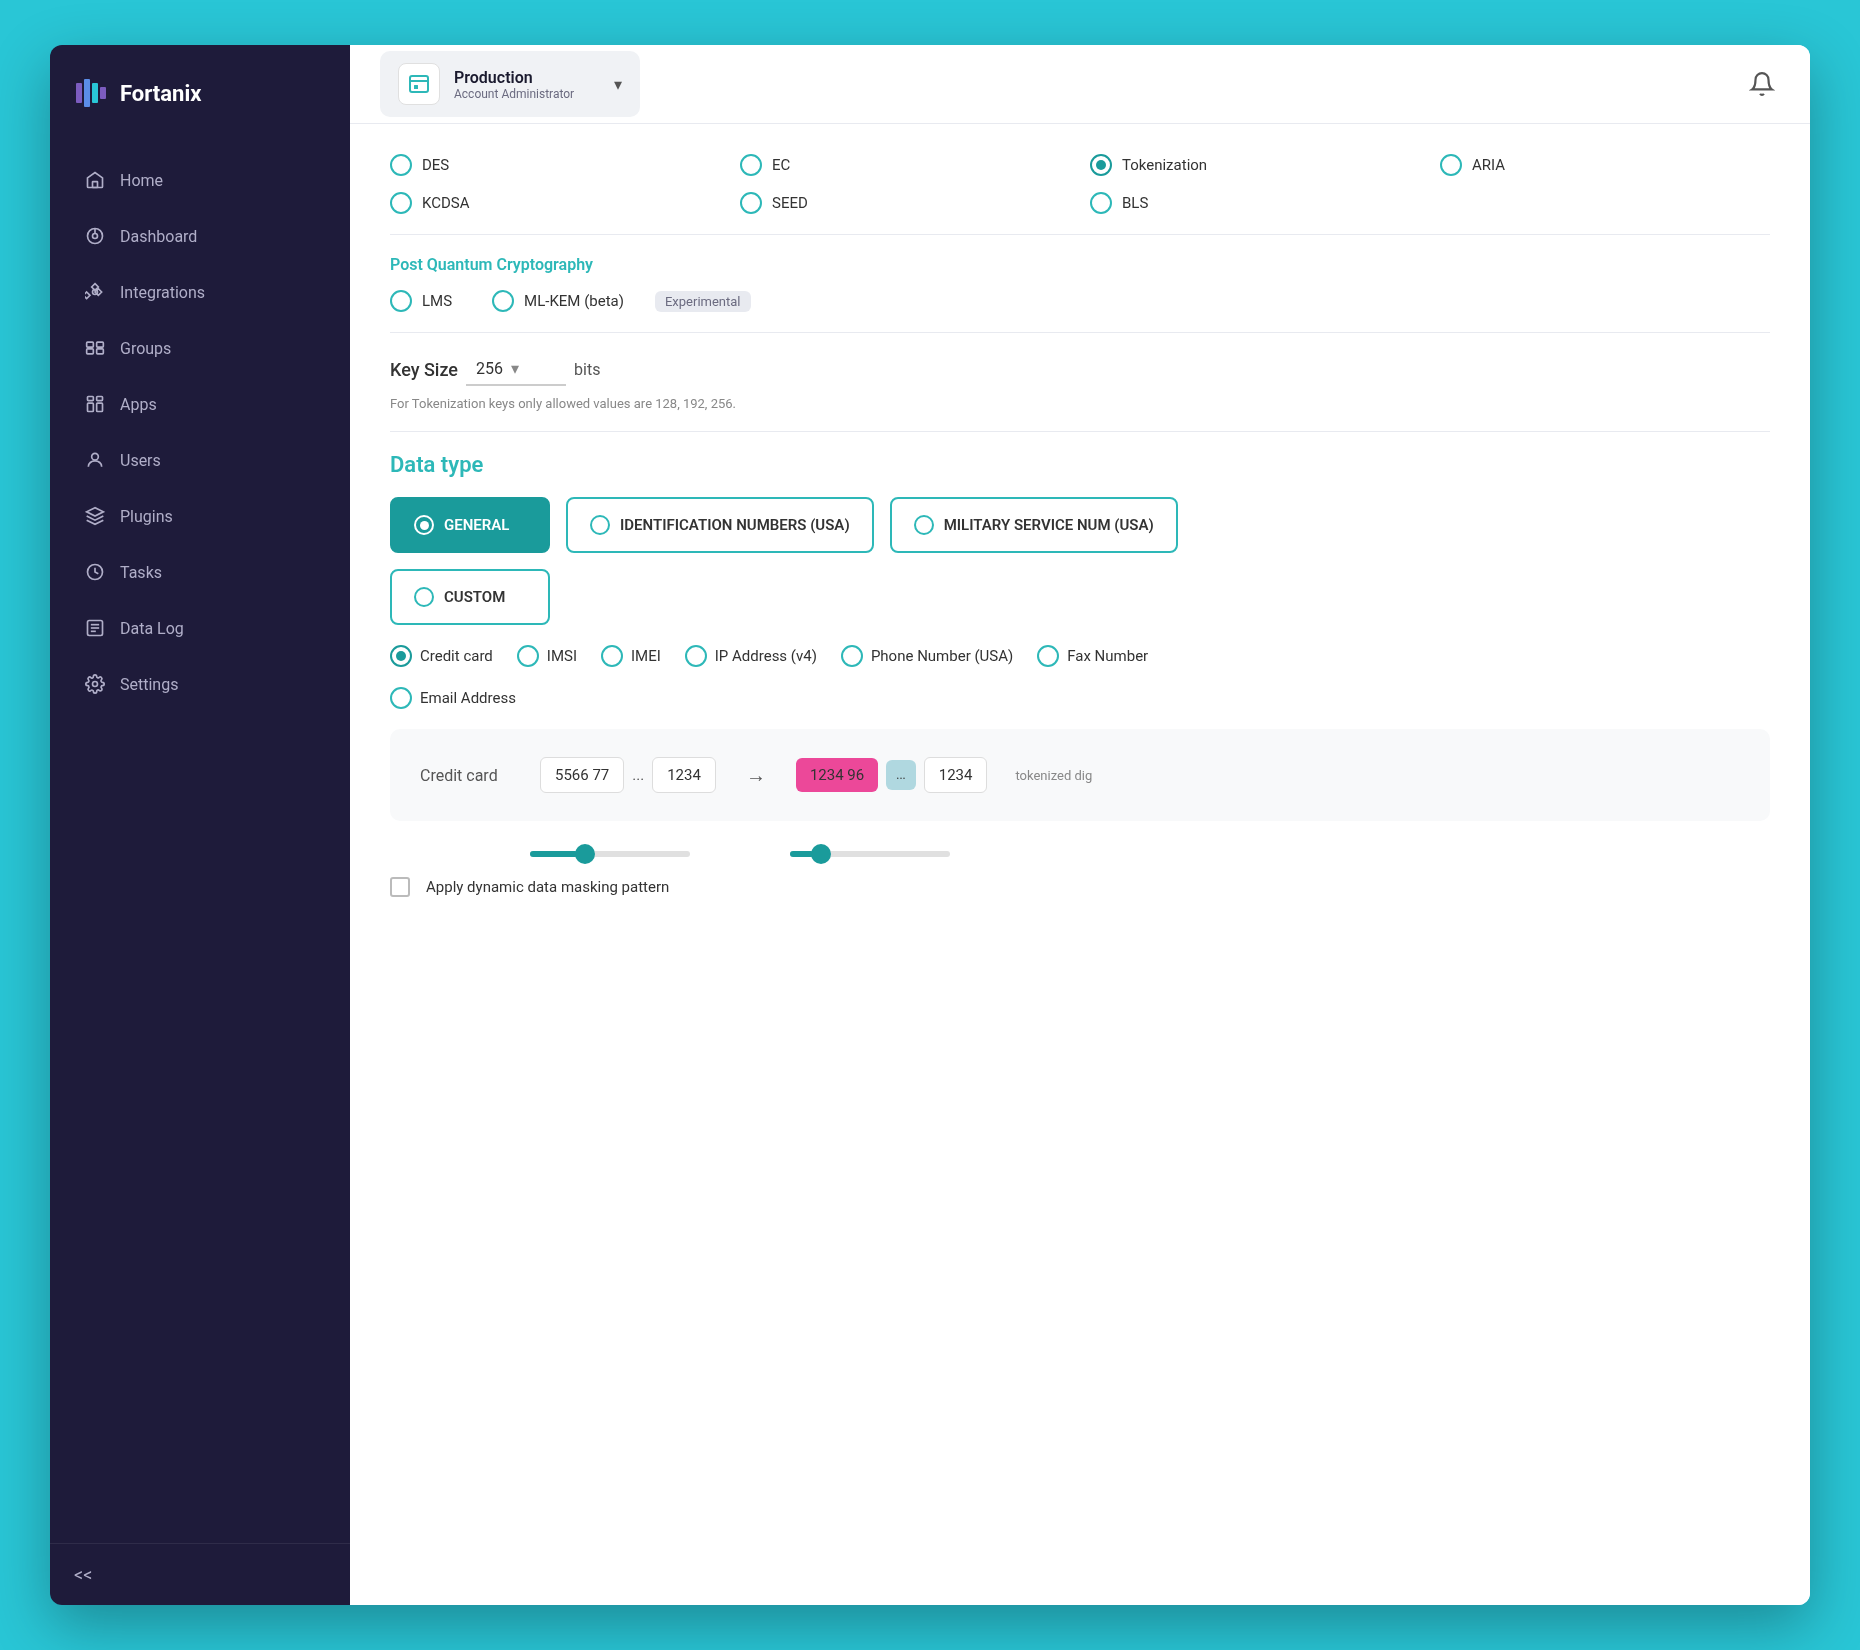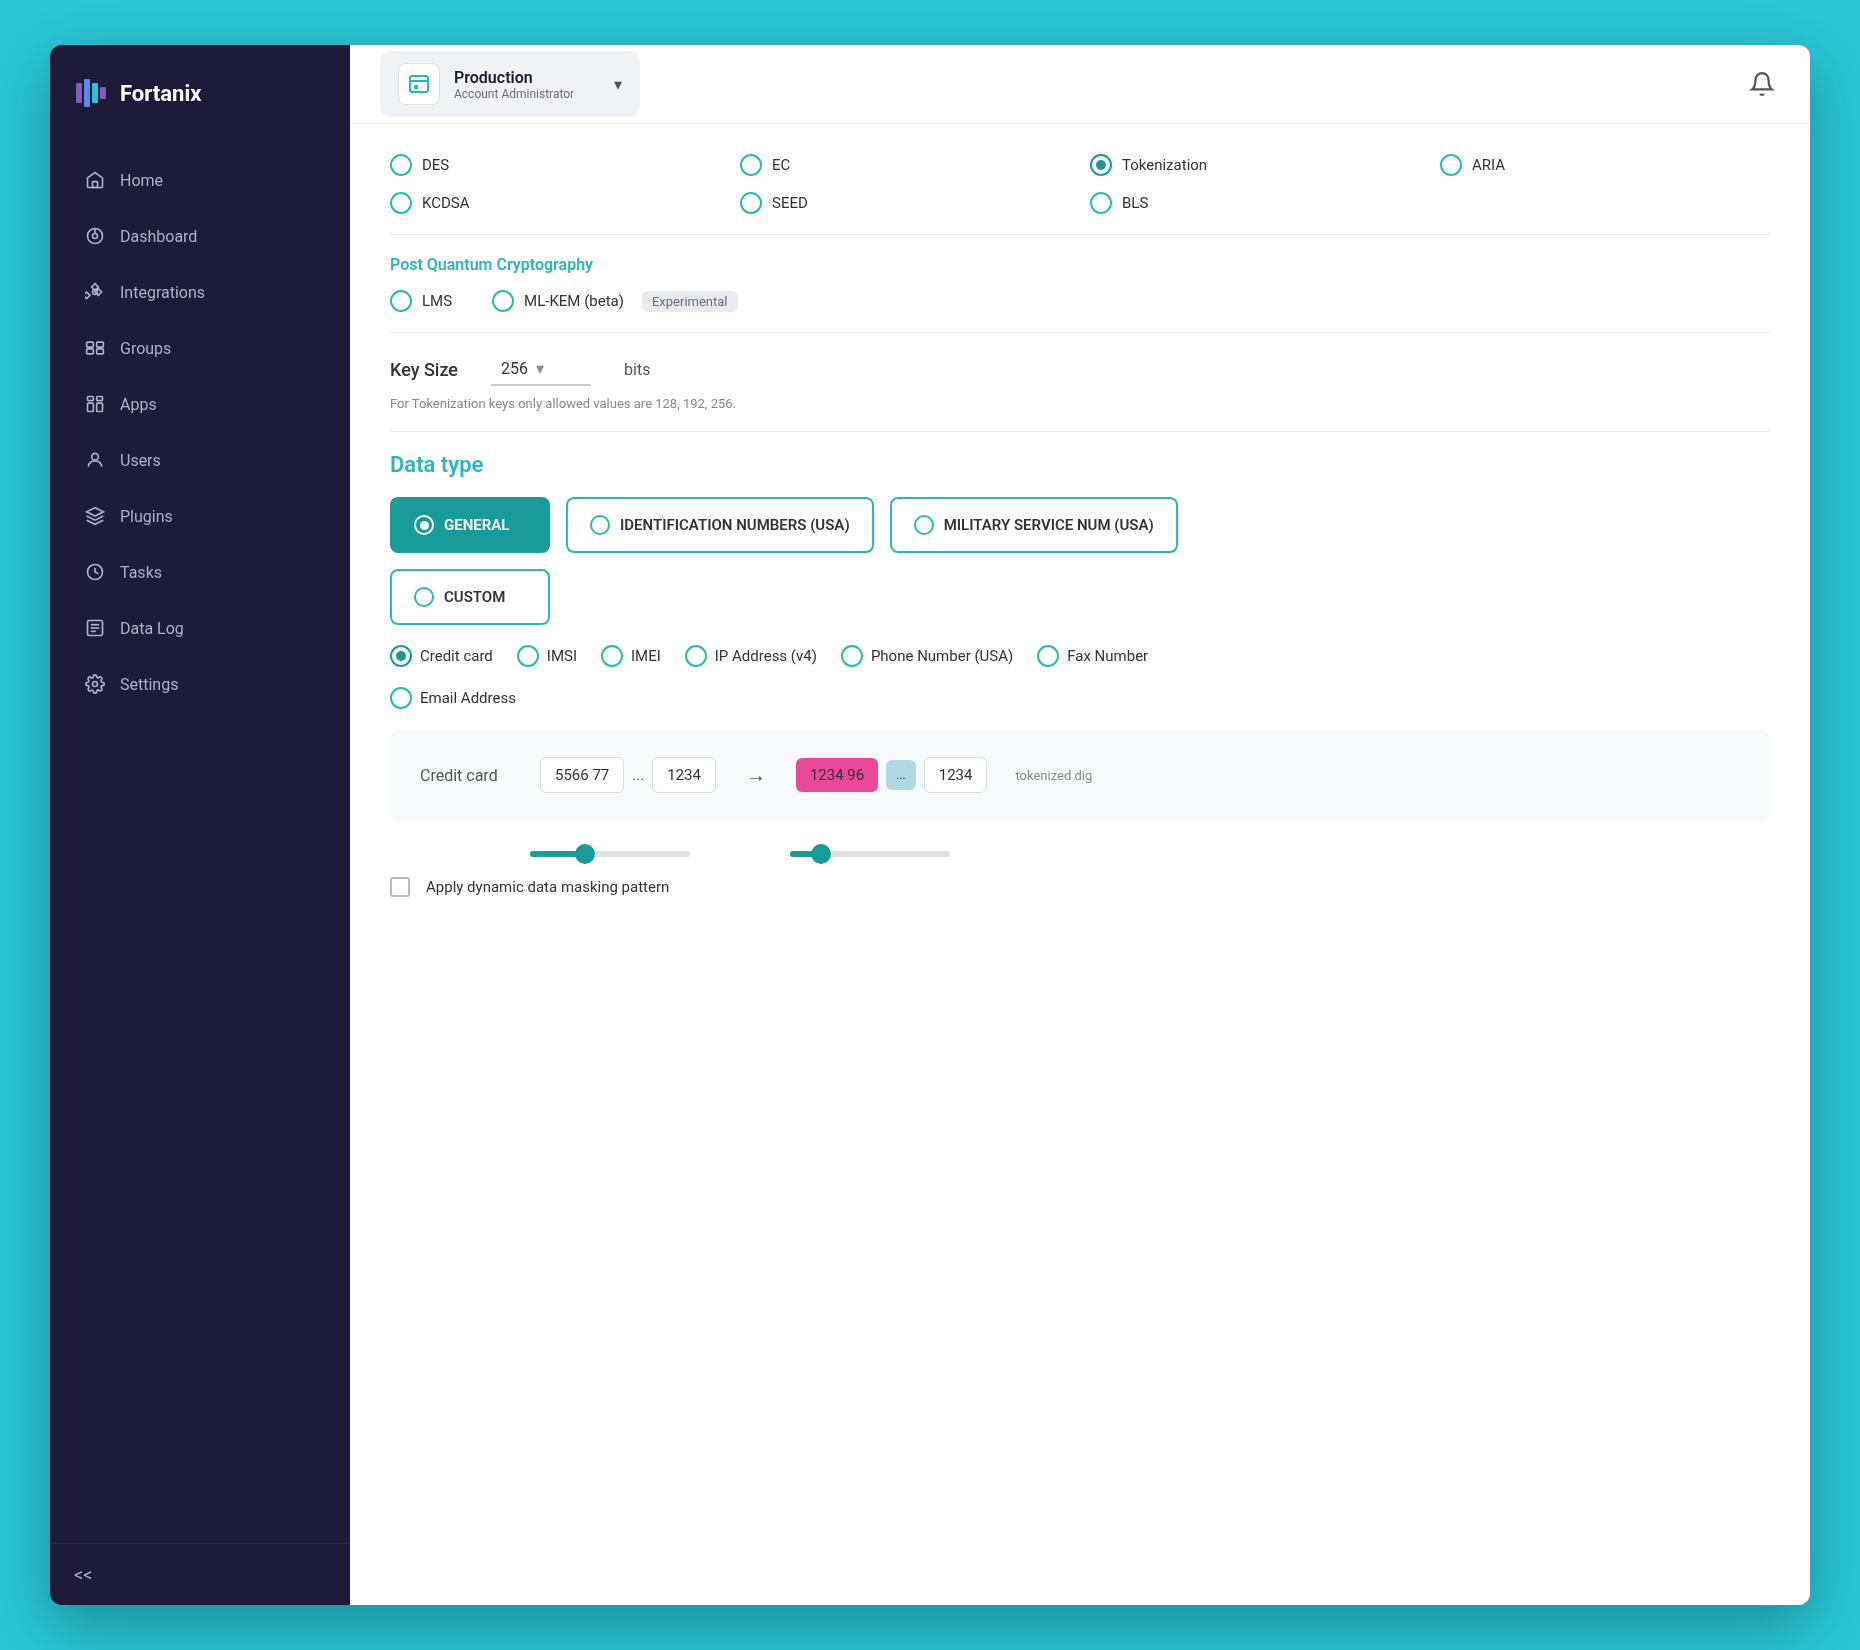--- a/index.html
+++ b/index.html
@@ -184,21 +184,21 @@
     }
     .divider {
       border: none;
       border-top: 1px solid #e8eaf0;
       margin: 20px 0;
     }
     
     .key-size-row {
       display: flex;
       align-items: center;
-      gap: 33px;
+      gap: 8px;
       margin-bottom: 10px;
     }
     .key-size-label { font-size: 18px; font-weight: 500; color: #333; }
     .key-size-select {
       display: flex;
       align-items: center;
       gap: 8px;
       border-bottom: 2px solid #ccc;
       padding: 6px 10px;
       cursor: pointer;
@@ -392,21 +392,21 @@
       cursor: pointer;
       flex-shrink: 0;
     }
     .masking-label { font-size: 15px; color: #333; }
     .experimental-badge {
       background: #e8eaf0;
       color: #6b6b80;
       border-radius: 6px;
       padding: 3px 10px;
       font-size: 13px;
-      margin-left: 8px;
+      margin-left: 21px;
     }
   </style>
 </head>
 <body>
 
 <div class="app-container">
 
   <div class="sidebar">
     <div class="sidebar-logo">
 

